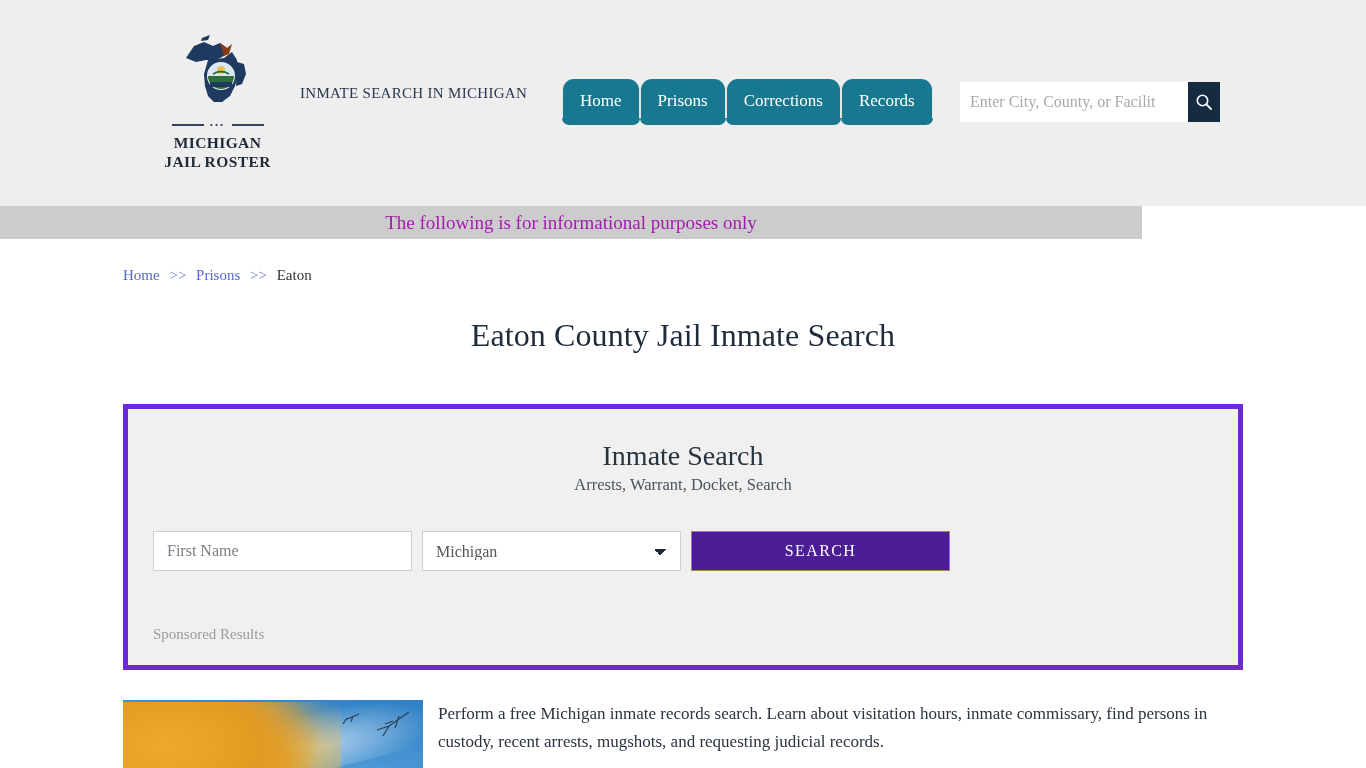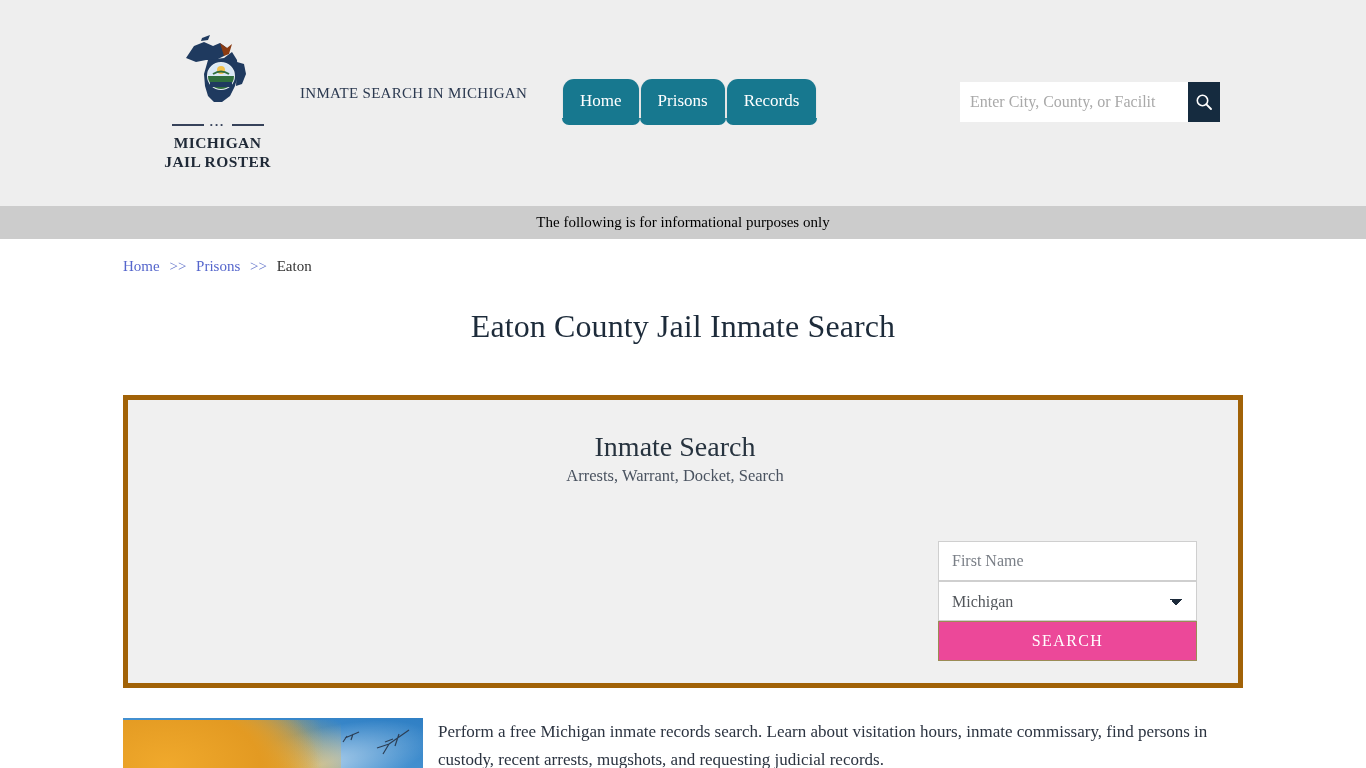--- a/index.html
+++ b/index.html
@@ -98,33 +98,33 @@
   .hsearch input::placeholder { color: #a9a9a9; }
   .hsearch-btn {
     width: 32px; height: 40px;
     background: #152b3f;
     display: flex; align-items: center; justify-content: center;
     cursor: pointer; border: none;
   }
 
   
   .infobar {
-    width: 1366px; height: 33px;
+    width: 1142px; height: 33px;
     background: #cccccc;
     display: flex; align-items: center; justify-content: center;
     font-family: "Liberation Serif", serif;
-    font-size: 15px; color: #000000;
+    font-size: 19px; color: #a21caf;
   }
 
   
   .content { width: 1366px; background: #ffffff; }
   .wrap { width: 1120px; margin: 0 auto; position: relative; }
 
   .breadcrumb {
-    padding-top: 19px;
+    padding-top: 28px;
     font-family: "Liberation Serif", serif;
     font-size: 15px;
     color: #333;
   }
   .breadcrumb a { color: #5566cc; text-decoration: none; cursor: pointer; }
   .breadcrumb .sep { color: #6677cc; margin: 0 6px; }
   .breadcrumb .current { color: #333; }
 
   .page-title {
     margin-top: 33px;
@@ -134,43 +134,42 @@
     color: #1d2b3a;
     font-weight: normal;
     letter-spacing: 0.1px;
   }
 
   
   .panel {
     margin-top: 50px;
     width: 1120px;
     background: #f0f0f0;
-    border: 5px solid #a16207;
-    padding: 30px 41px 22px 25px;
+    border: 5px solid #6d28d9;
+    padding: 30px 25px 22px 25px;
   }
   .panel-title {
     text-align: center;
     font-family: "Liberation Serif", serif;
     font-size: 28px;
     color: #27333f;
     font-weight: normal;
     line-height: 34px;
   }
   .panel-sub {
     text-align: center;
     font-family: "Liberation Serif", serif;
     font-size: 16.5px;
     color: #4a5360;
     margin-top: 2px;
   }
   .form-row {
-    margin-top: 55px;
+    margin-top: 36px;
     display: flex;
     align-items: flex-end;
-    flex-direction: column;
   }
   .fld {
     height: 40px;
     border: 1px solid #cfcfcf;
     background: #ffffff;
     font-family: "Liberation Serif", serif;
     font-size: 16px;
     color: #53575c;
     padding: 0 13px;
     outline: none;
@@ -183,21 +182,21 @@
     -webkit-appearance: none; appearance: none;
     background-image:
       linear-gradient(45deg, transparent 50%, #1c2a3a 50%),
       linear-gradient(135deg, #1c2a3a 50%, transparent 50%);
     background-position: calc(100% - 20px) 17px, calc(100% - 14px) 17px;
     background-size: 6px 6px, 6px 6px;
     background-repeat: no-repeat;
   }
   .btn-search {
     width: 259px; height: 40px; margin-left: 10px;
-    background: #ec4899;
+    background: #4c1d95;
     border: 1px solid #9b8c55;
     color: #ffffff;
     font-family: "Liberation Serif", serif;
     font-size: 16px;
     letter-spacing: 1.4px;
     cursor: pointer;
   }
   .sponsored {
     margin-top: 55px;
     font-family: "Liberation Serif", serif;
@@ -286,20 +285,23 @@
   </div>
 
   <div class="tagline">INMATE SEARCH IN MICHIGAN</div>
 
   <nav class="nav">
     <div class="nav-item">
       <span>Home</span>
     </div>
     <div class="nav-item">
       <span>Prisons</span>
+    </div>
+    <div class="nav-item">
+      <span>Corrections</span>
     </div>
     <div class="nav-item">
       <span>Records</span>
     </div>
   </nav>
 
   <div class="hsearch">
     <input type="text" placeholder="Enter City, County, or Facilit" style="">
     <button class="hsearch-btn">
       <svg width="18" height="18" viewBox="0 0 18 18">
@@ -332,20 +334,21 @@
       <div class="panel-sub">Arrests, Warrant, Docket, Search</div>
 
       <div class="form-row">
         <input class="fld f-first" type="text" placeholder="First Name" style="">
         <select class="fld f-state">
           <option>Michigan</option>
         </select>
         <button class="btn-search">SEARCH</button>
       </div>
 
+      <div class="sponsored">Sponsored Results</div>
     </div>
 
     <div class="bottom">
       <div class="thumb">
         <div class="sky"></div>
         <div class="cloud"></div>
         <div class="foliage"></div>
         <svg class="branch" viewBox="0 0 72 42">
           <g stroke="#2c3f56" stroke-width="1.2" fill="none">
             <path d="M70 2 L50 16 M60 6 L56 18 M54 11 L46 14 M50 16 L44 26 M50 16 L38 20"></path>

